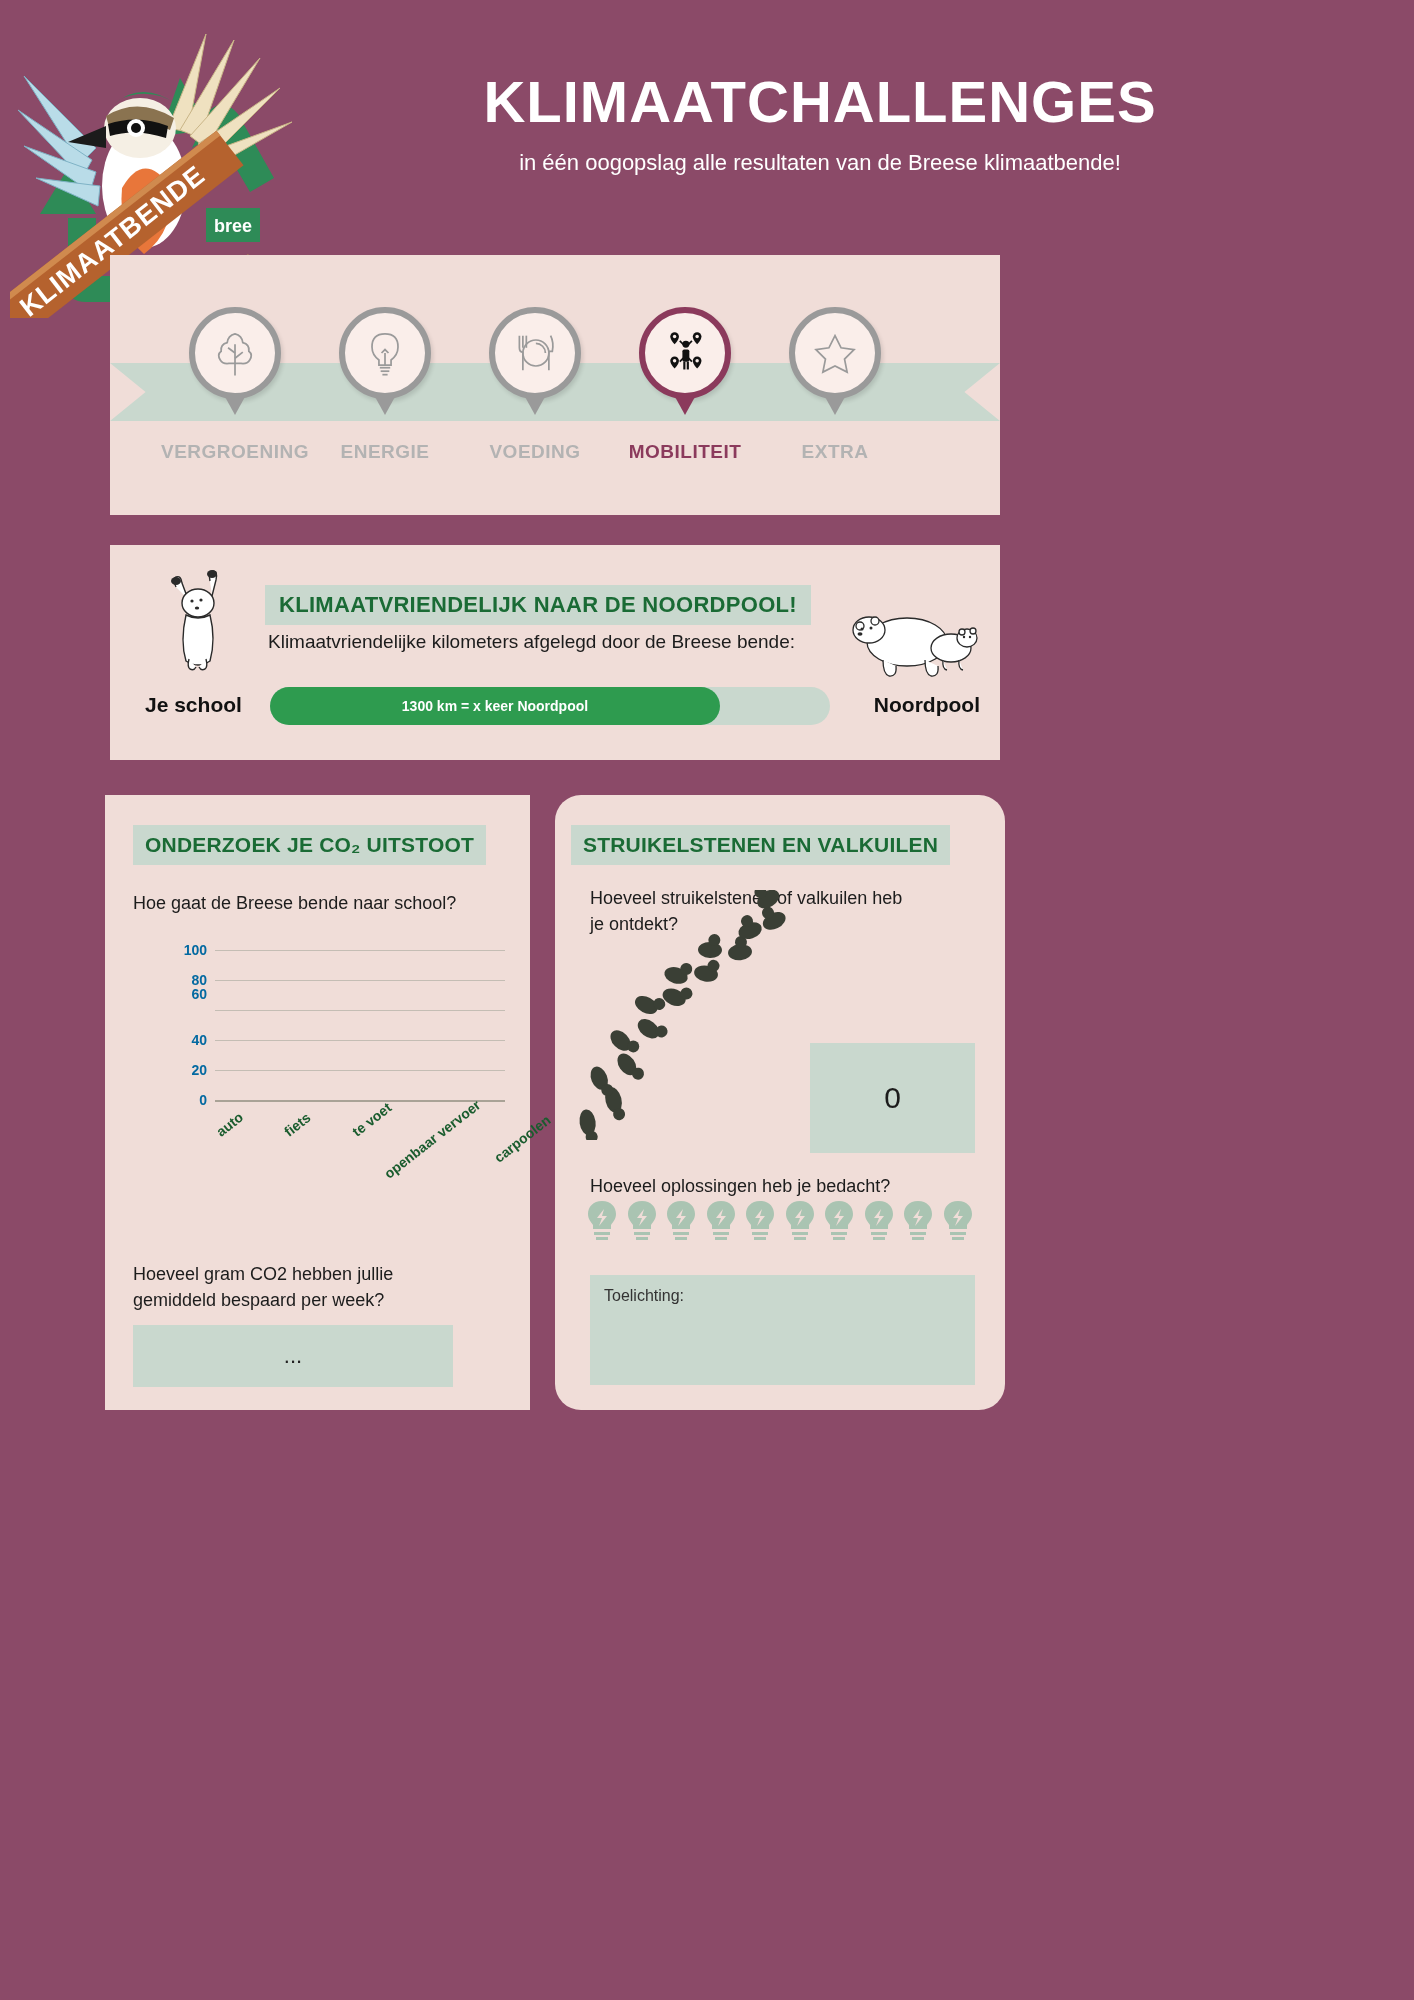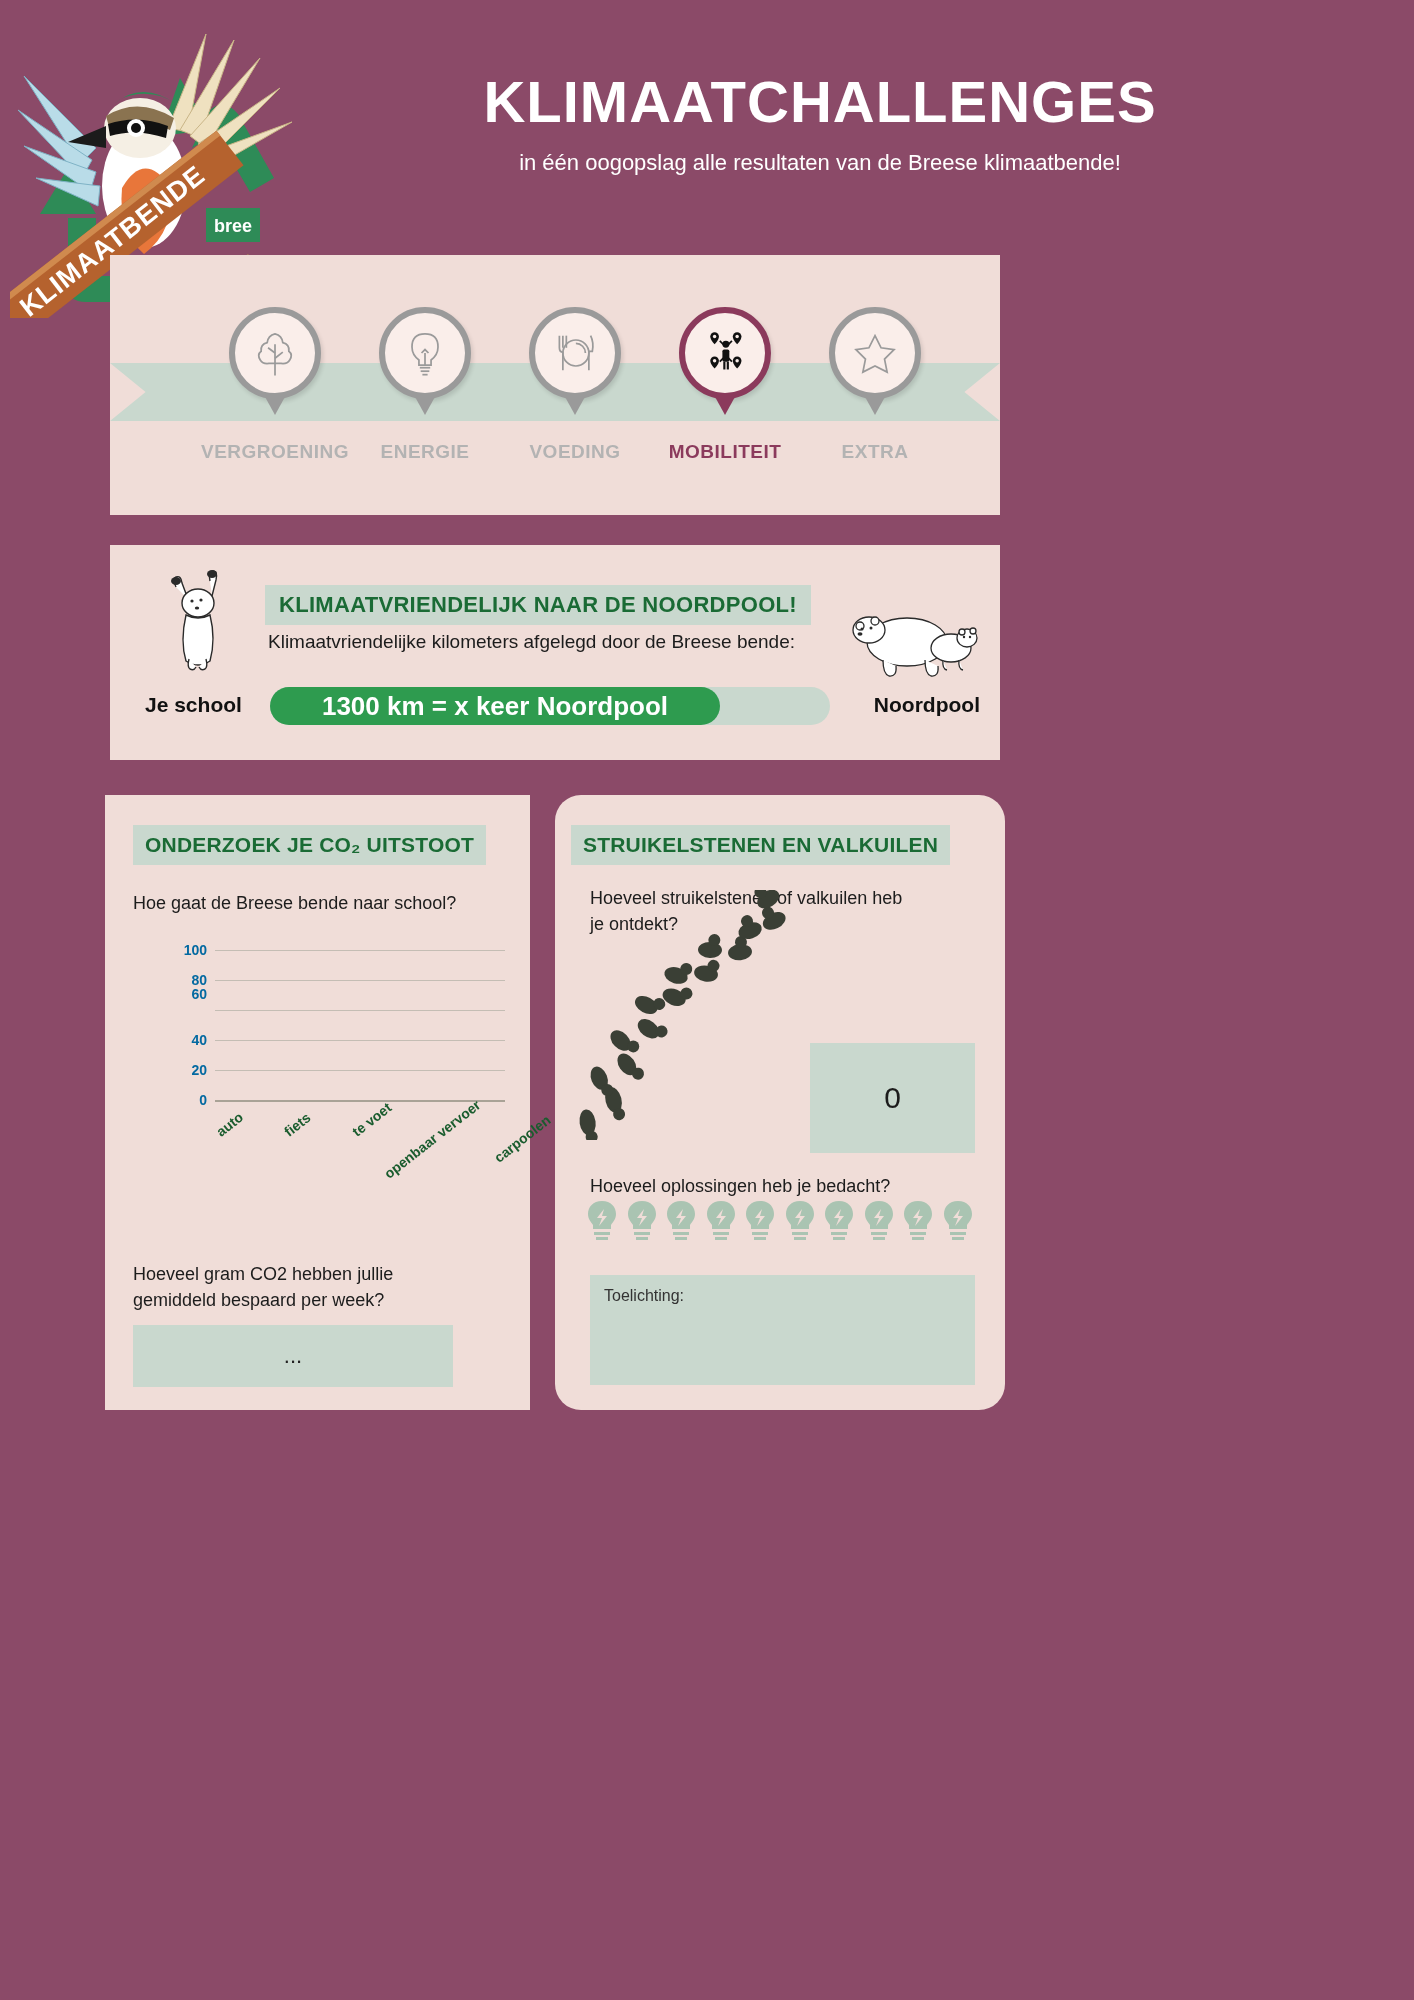--- a/index.html
+++ b/index.html
@@ -38,21 +38,21 @@
     position: absolute; left: 110px; top: 255px; width: 890px; height: 260px;
     background: #f0ddd8;
   }
   .nav-ribbon {
     position: absolute; left: 0px; top: 108px; width: 890px; height: 58px;
     background: #c9d8ce;
     clip-path: polygon(0 0, 100% 0, 96% 50%, 100% 100%, 0 100%, 4% 50%);
   }
   .nav-items {
     position: absolute; left: 0; top: 0; width: 890px; height: 260px;
-    display: flex; justify-content: flex-end; align-items: flex-start;
+    display: flex; justify-content: flex-start; align-items: flex-start;
     padding: 0 50px;
   }
   .nav-item {
     width: 150px;
     display: flex; flex-direction: column; align-items: center;
     position: relative;
   }
   .pin {
     width: 92px; height: 92px; margin-top: 52px;
     border-radius: 50%;
@@ -118,21 +118,21 @@
   .np-track {
     position: absolute; left: 160px; top: 142px; width: 560px; height: 38px;
     background: #c9d8ce;
     border-radius: 19px;
   }
   .np-fill {
     position: absolute; left: 0; top: 0; width: 450px; height: 38px;
     background: #2e9b4f;
     border-radius: 19px;
     display: flex; align-items: center; justify-content: center;
-    color: #fff; font-size: 26px; font-weight: bold;
+    color: #fff; font-size: 14px; font-weight: bold;
   }
 
   
   .panel-left {
     position: absolute; left: 105px; top: 795px; width: 425px; height: 615px;
     background: #f0ddd8;
   }
   .panel-right {
     position: absolute; left: 555px; top: 795px; width: 450px; height: 615px;
     background: #f0ddd8;

